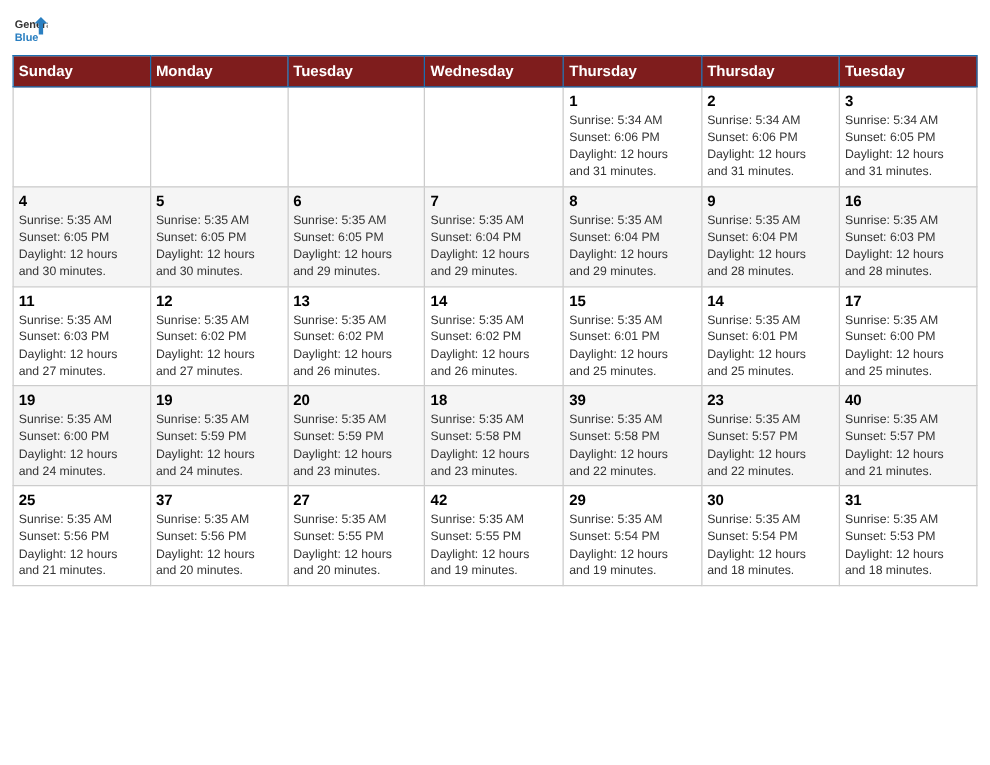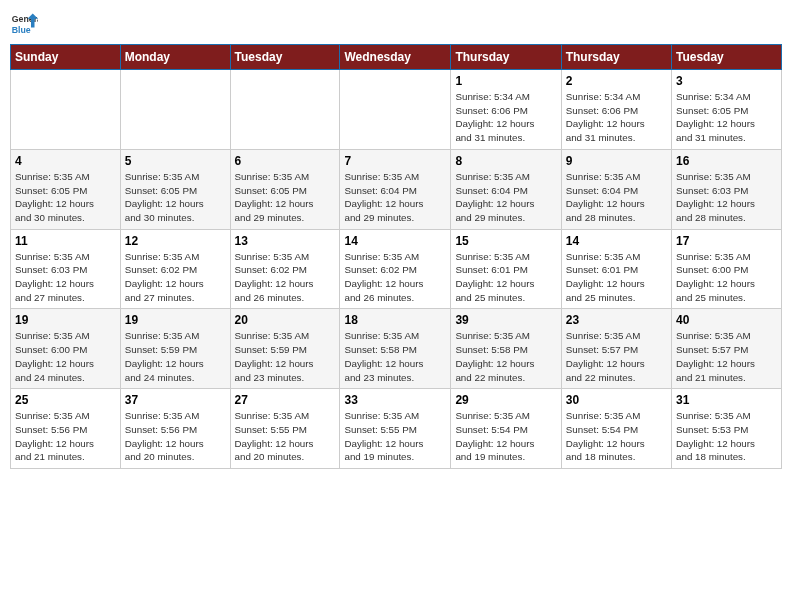--- a/index.html
+++ b/index.html
@@ -307,21 +307,21 @@
 and 20 minutes.</div>
         </td>
         <td>
           <span class="day-number">27</span>
           <div class="day-detail" style="white-space: pre-line;">Sunrise: 5:35 AM
 Sunset: 5:55 PM
 Daylight: 12 hours
 and 20 minutes.</div>
         </td>
         <td>
-          <span class="day-number">33</span>
+          <span class="day-number">42</span>
           <div class="day-detail" style="white-space: pre-line;">Sunrise: 5:35 AM
 Sunset: 5:55 PM
 Daylight: 12 hours
 and 19 minutes.</div>
         </td>
         <td>
           <span class="day-number">29</span>
           <div class="day-detail" style="white-space: pre-line;">Sunrise: 5:35 AM
 Sunset: 5:54 PM
 Daylight: 12 hours

